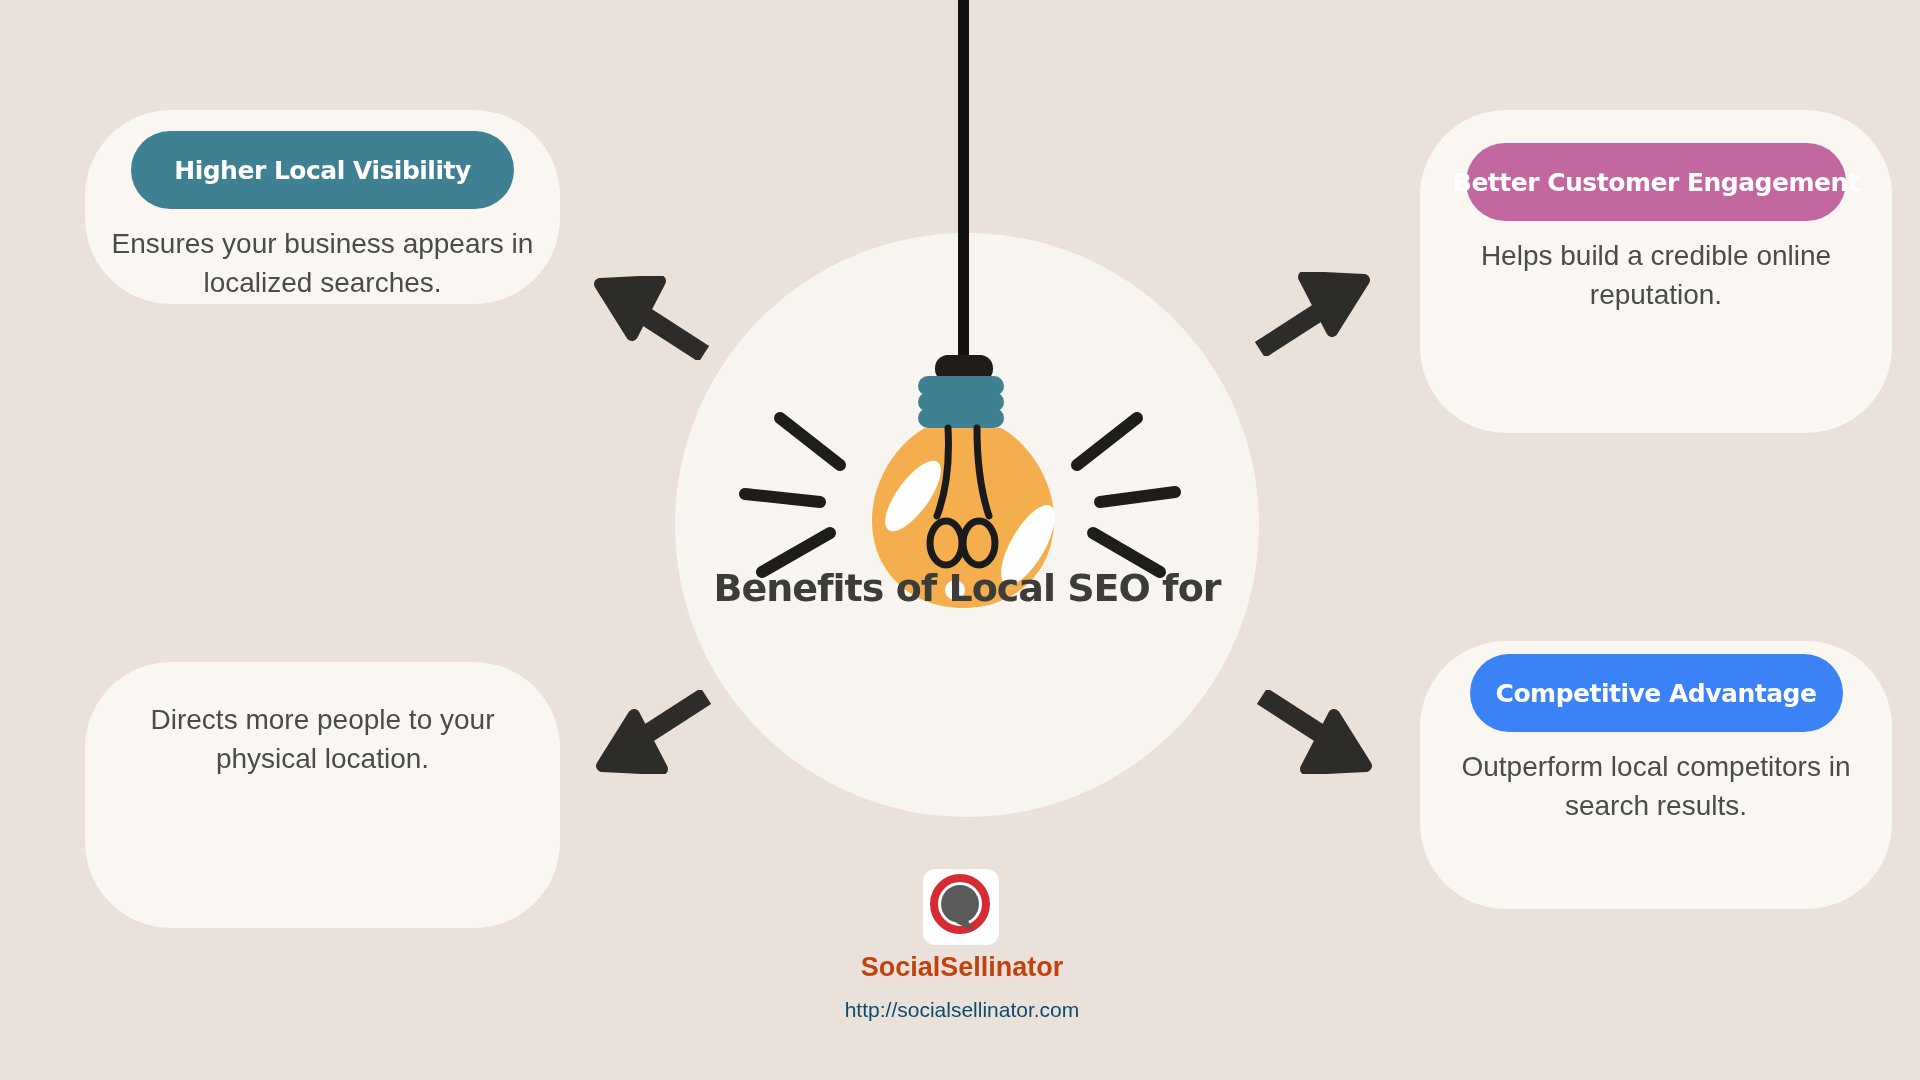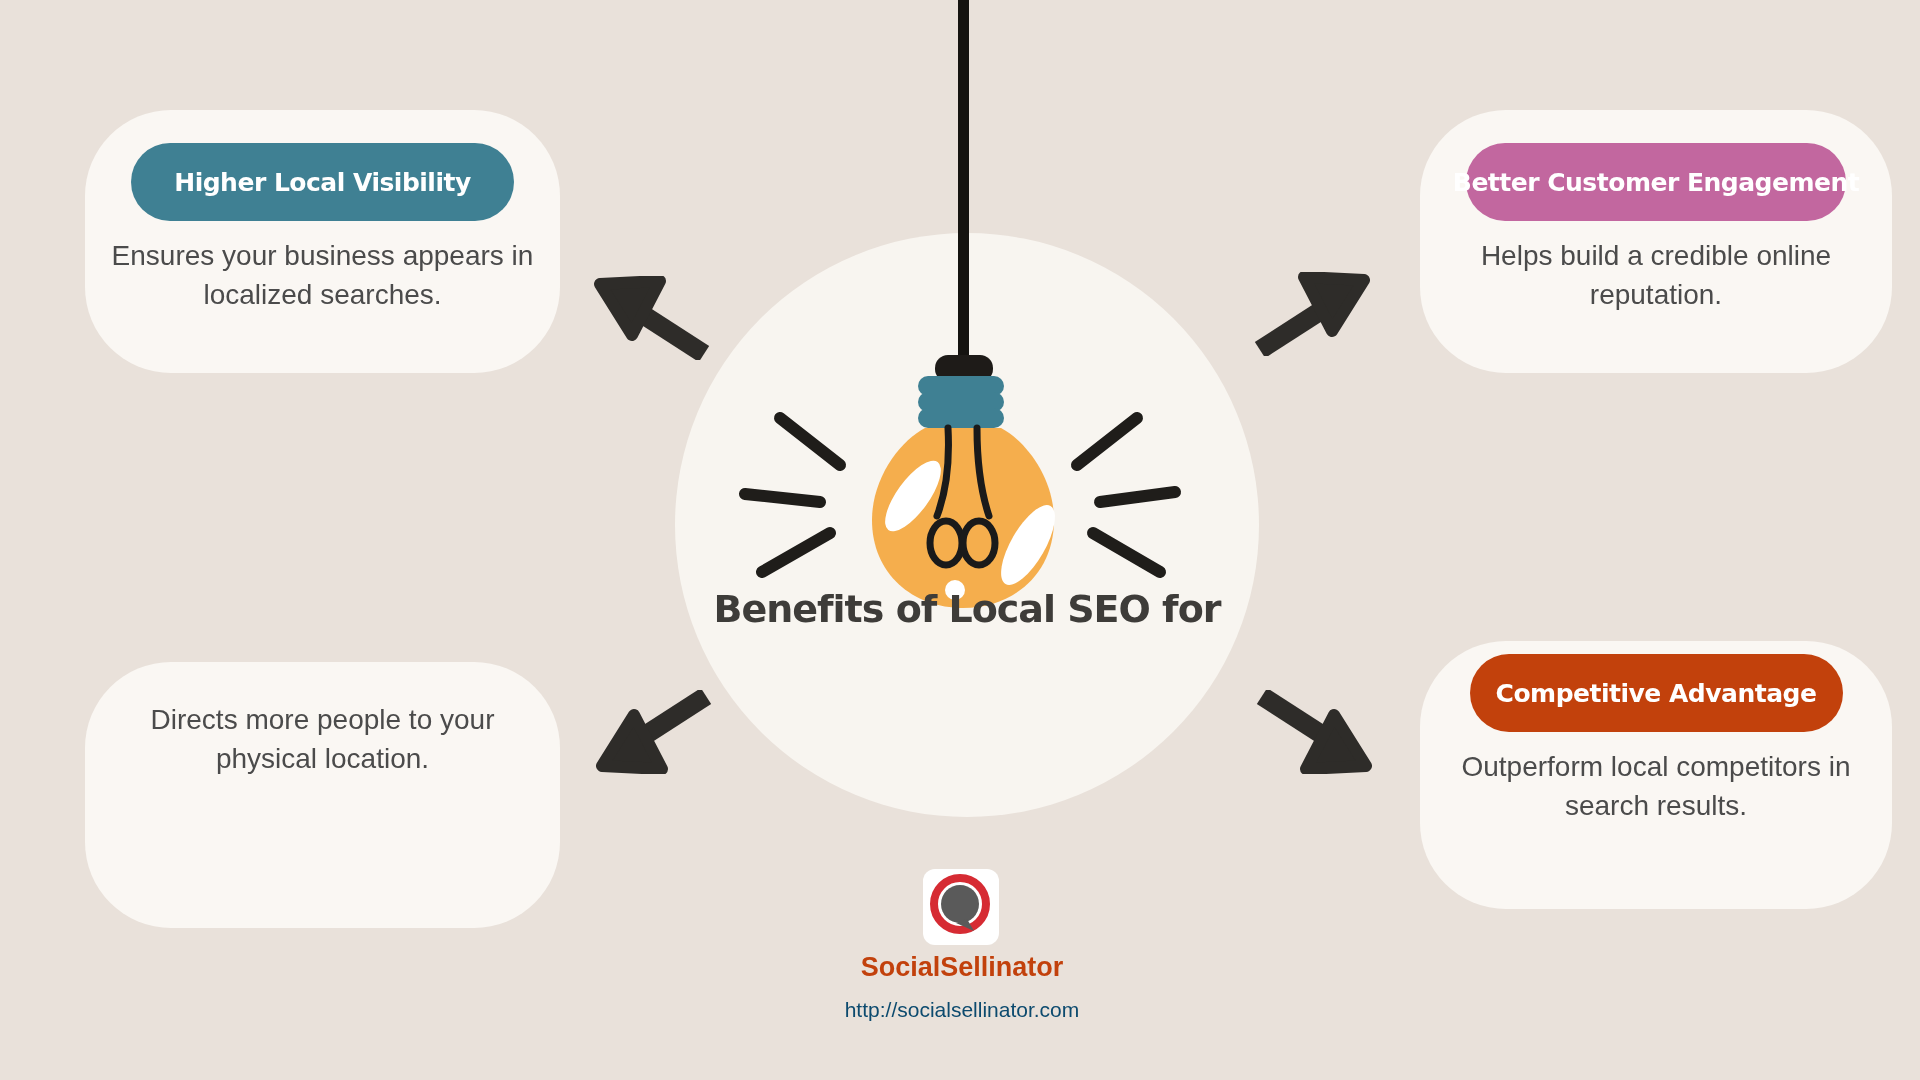--- a/index.html
+++ b/index.html
@@ -7,30 +7,30 @@
           font-family:"Liberation Sans",sans-serif;}
 
   
   .center-circle{position:absolute;left:675px;top:233px;width:584px;height:584px;
                  border-radius:50%;background:#f8f5f0;}
 
   
   .bulb-wrap{position:absolute;left:715px;top:0;width:510px;height:630px;}
 
   
-  .center-title{position:absolute;left:617px;top:576px;width:700px;text-align:center;
+  .center-title{position:absolute;left:617px;top:555px;width:700px;text-align:center;
                 font-family:"DejaVu Sans",sans-serif;font-weight:700;color:#3e3c39;
                 font-size:38px;letter-spacing:-1px;line-height:67px;}
   .center-title span{display:block;}
 
   
   .card{position:absolute;background:#faf7f3;border-radius:86px;
         display:flex;flex-direction:column;align-items:center;}
-  .card.tl{left:85px;top:110px;width:475px;height:263px;padding-top:33px;box-sizing:border-box;}
-  .card.tr{left:1420px;top:110px;width:472px;height:263px;padding-top:33px;box-sizing:border-box;}
+  .card.tl{left:85px;top:110px;width:475px;height:194px;padding-top:21px;box-sizing:border-box;}
+  .card.tr{left:1420px;top:110px;width:472px;height:323px;padding-top:33px;box-sizing:border-box;}
   .card.bl{left:85px;top:662px;width:475px;height:266px;padding-top:23px;box-sizing:border-box;}
   .card.br{left:1420px;top:641px;width:472px;height:268px;padding-top:13px;box-sizing:border-box;}
 
   .pill{height:78px;border-radius:39px;display:flex;align-items:center;justify-content:center;
         font-family:"DejaVu Sans",sans-serif;font-weight:700;color:#ffffff;
         font-size:25px;letter-spacing:-0.5px;white-space:nowrap;}
   .card.tl .pill{width:383px;}
   .card.tr .pill{width:380px;}
   .card.bl .pill{width:374px;}
   .card.br .pill{width:373px;}
@@ -149,21 +149,21 @@
       <span>Better Customer Engagement</span>
     </div>
     <div class="desc">Helps build a credible online reputation.</div>
   </div>
 
   <div class="card bl">
     <div class="desc">Directs more people to your physical location.</div>
   </div>
 
   <div class="card br">
-    <div class="pill" style="background: #c2410c;">
+    <div class="pill" style="background: #3b82f6;">
       <span>Competitive Advantage</span>
     </div>
     <div class="desc">Outperform local competitors in search results.</div>
   </div>
 
   <div class="logo">
     <svg viewBox="0 0 76 76" xmlns="http://www.w3.org/2000/svg">
       <rect x="0" y="0" width="76" height="76" rx="12" fill="#ffffff"></rect>
       <circle cx="37" cy="35" r="26" fill="none" stroke="#d62b33" stroke-width="8"></circle>
       <circle cx="37" cy="35" r="19" fill="#5a5a5a"></circle>

